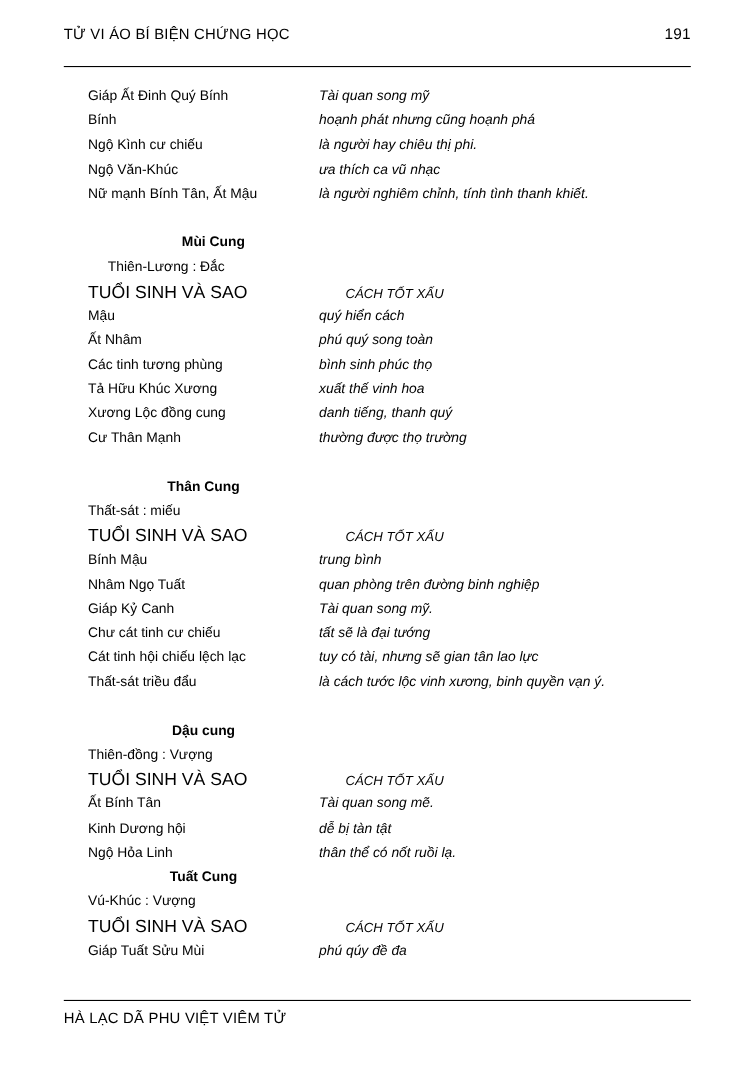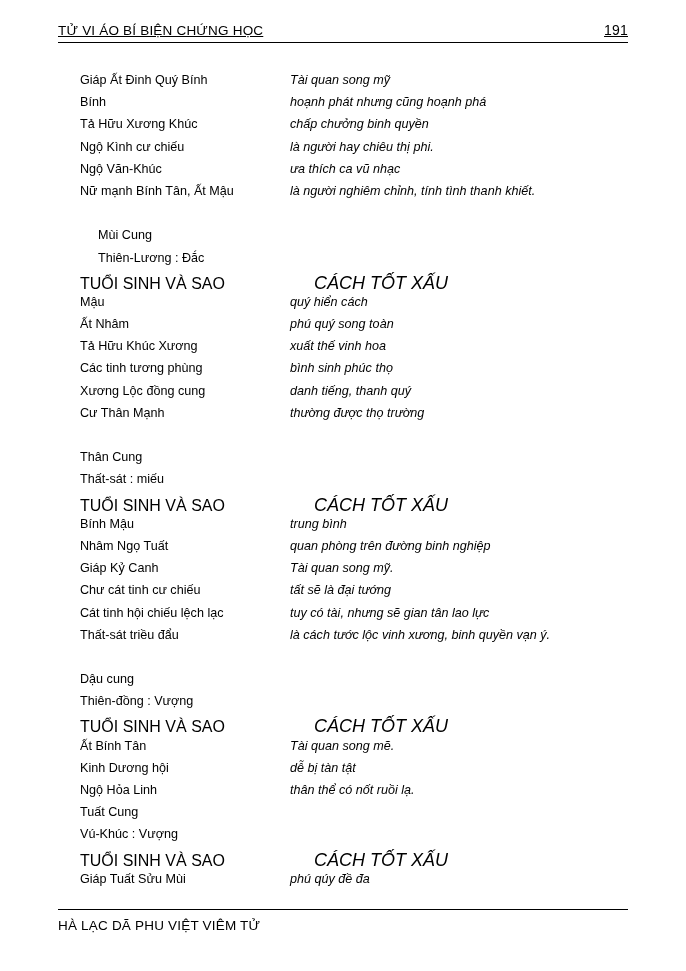--- a/index.html
+++ b/index.html
@@ -23,24 +23,23 @@
     box-sizing: border-box;
     padding: 22px 58px 0 58px;
   }
   
   .header {
     display: flex;
     align-items: baseline;
     justify-content: space-between;
     font-size: 13.5px;
     letter-spacing: 0.2px;
-    padding-bottom: 4px;
+    padding-bottom: 22px;
     border-bottom: 1.2px solid #000;
-    margin-bottom: 11px;
-    text-decoration: underline;
+    margin-bottom: 0;
   }
   .header-title {
     white-space: nowrap;
   }
   .header-page {
     font-size: 14px;
   }
   
   .content {
     padding-top: 20px;
@@ -59,30 +58,31 @@
     box-sizing: border-box;
     white-space: nowrap;
   }
   .col-right {
     flex: 1 1 auto;
     white-space: nowrap;
     font-style: italic;
   }
   .row.bold .col-left,
   .row.bold .col-right {
-    font-weight: normal;
+    font-weight: bold;
+    text-align: center;
   }
   .row.indent .col-left {
     padding-left: 40px;
   }
   .caption .col-left {
     font-size: 16px;
   }
   .caption .col-right {
-    font-size: 18px;
+    font-size: 12px;
     padding-left: 24px;
   }
   .spacer {
     height: 22.2px;
   }
   
   .footer {
     position: absolute;
     left: 58px;
     right: 58px;
@@ -106,24 +106,20 @@
   <div class="content">
       <div class="row">
         <div class="col-left">Giáp Ất Đinh Quý Bính</div>
         <div class="col-right">Tài quan song mỹ</div>
       </div>
       <div class="row">
         <div class="col-left">Bính</div>
         <div class="col-right">hoạnh phát nhưng cũng hoạnh phá</div>
       </div>
       <div class="row">
-        <div class="col-left">Tả Hữu Xương Khúc</div>
-        <div class="col-right">chấp chưởng binh quyền</div>
-      </div>
-      <div class="row">
         <div class="col-left">Ngộ Kình cư chiếu</div>
         <div class="col-right">là người hay chiêu thị phi.</div>
       </div>
       <div class="row">
         <div class="col-left">Ngộ Văn-Khúc</div>
         <div class="col-right">ưa thích ca vũ nhạc</div>
       </div>
       <div class="row">
         <div class="col-left">Nữ mạnh Bính Tân, Ất Mậu</div>
         <div class="col-right">là người nghiêm chỉnh, tính tình thanh khiết.</div>
@@ -143,26 +139,26 @@
       </div>
       <div class="row">
         <div class="col-left">Mậu</div>
         <div class="col-right">quý hiển cách</div>
       </div>
       <div class="row">
         <div class="col-left">Ất Nhâm</div>
         <div class="col-right">phú quý song toàn</div>
       </div>
       <div class="row">
+        <div class="col-left">Các tinh tương phùng</div>
+        <div class="col-right">bình sinh phúc thọ</div>
+      </div>
+      <div class="row">
         <div class="col-left">Tả Hữu Khúc Xương</div>
         <div class="col-right">xuất thế vinh hoa</div>
-      </div>
-      <div class="row">
-        <div class="col-left">Các tinh tương phùng</div>
-        <div class="col-right">bình sinh phúc thọ</div>
       </div>
       <div class="row">
         <div class="col-left">Xương Lộc đồng cung</div>
         <div class="col-right">danh tiếng, thanh quý</div>
       </div>
       <div class="row">
         <div class="col-left">Cư Thân Mạnh</div>
         <div class="col-right">thường được thọ trường</div>
       </div>
       <div class="spacer"></div>

